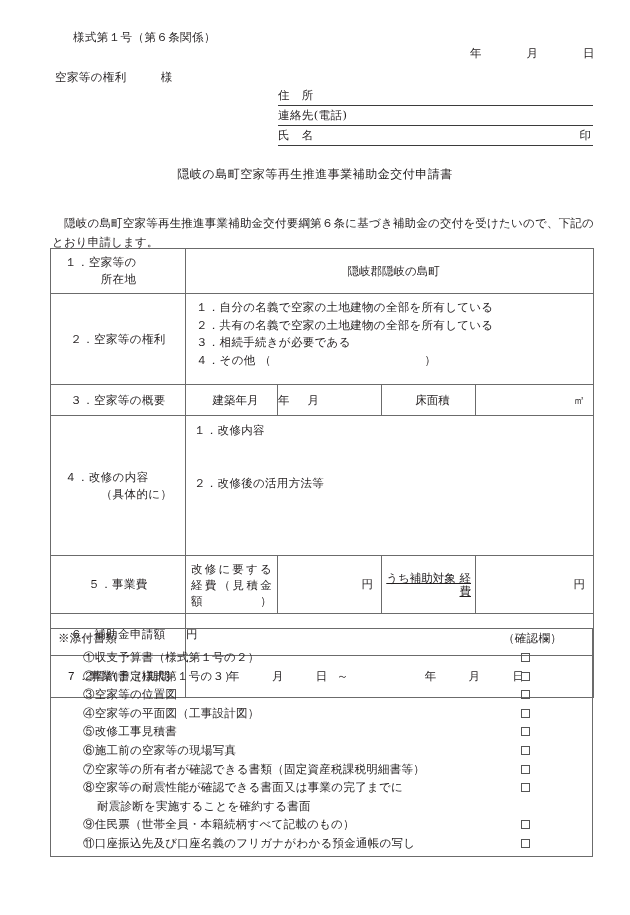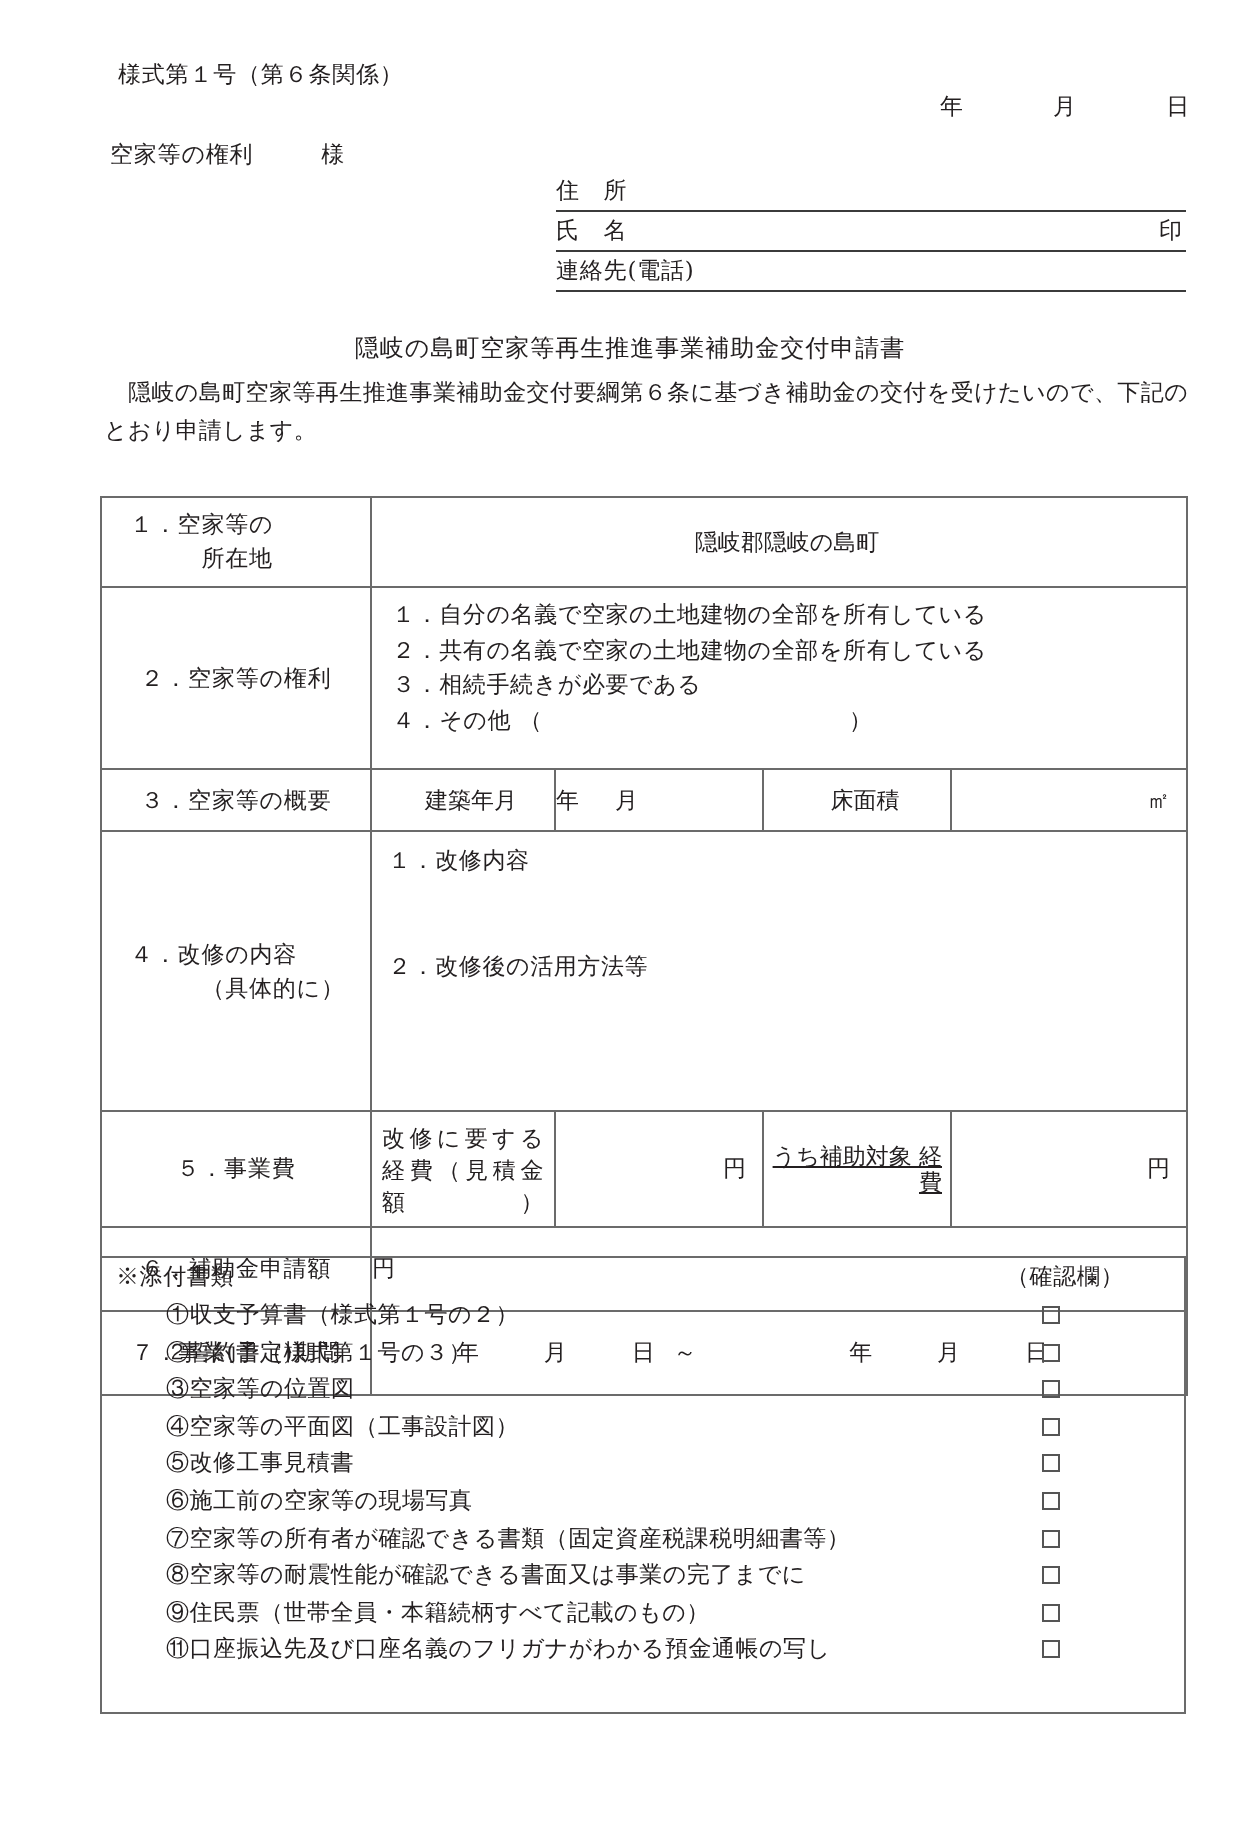--- a/index.html
+++ b/index.html
@@ -19,21 +19,21 @@
   .page {
     position: absolute;
     left: 0; top: 0;
     width: 630px;
     height: 915px;
   }
 
   
   .form-no {
     position: absolute;
-    left: 59px; top: 30px;
+    left: 73px; top: 30px;
     font-size: 11.5px;
     letter-spacing: 0.4px;
     white-space: nowrap;
   }
   .date-line {
     position: absolute;
     left: 470px; top: 46px;
     width: 125px;
     font-size: 11.5px;
     display: flex;
@@ -79,21 +79,21 @@
     position: absolute;
     left: 0; top: 166px;
     width: 630px;
     text-align: center;
     font-size: 12px;
     letter-spacing: 0.5px;
     white-space: nowrap;
   }
   .lead {
     position: absolute;
-    left: 52px; top: 187px;
+    left: 52px; top: 214px;
     width: 542px;
     font-size: 11.5px;
     line-height: 19px;
     text-indent: 12px;
     letter-spacing: 0.15px;
     text-align: justify;
   }
 
   
   .main-table {
@@ -224,25 +224,25 @@
 
   <div class="addressee">
     <span>空家等の権利</span><span class="sama">様</span>
   </div>
 
   <div class="applicant-block">
     <div class="app-row">
       <span class="lbl">住　所</span>
     </div>
     <div class="app-row">
+      <span class="lbl">連絡先(電話)</span>
+    </div>
+    <div class="app-row">
       <span class="lbl">氏　名</span>
       <span class="seal">印</span>
-    </div>
-    <div class="app-row">
-      <span class="lbl">連絡先(電話)</span>
     </div>
   </div>
 
   <div class="doc-title">隠岐の島町空家等再生推進事業補助金交付申請書</div>
   <div class="lead">隠岐の島町空家等再生推進事業補助金交付要綱第６条に基づき補助金の交付を受けたいので、下記のとおり申請します。</div>
 
   <table class="main-table">
     <colgroup>
       <col style="width:135px">
       <col style="width:92px">
@@ -343,20 +343,23 @@
       <span class="box"></span>
     </div>
     <div class="attach-row">
       <span class="txt">⑦空家等の所有者が確認できる書類（固定資産税課税明細書等）</span>
       <span class="box"></span>
     </div>
     <div class="attach-row">
       <span class="txt">⑧空家等の耐震性能が確認できる書面又は事業の完了までに</span>
       <span class="box"></span>
     </div>
+    <div class="attach-row cont">
+      <span class="txt">耐震診断を実施することを確約する書面</span>
+    </div>
     <div class="attach-row">
       <span class="txt">⑨住民票（世帯全員・本籍続柄すべて記載のもの）</span>
       <span class="box"></span>
     </div>
     <div class="attach-row">
       <span class="txt">⑪口座振込先及び口座名義のフリガナがわかる預金通帳の写し</span>
       <span class="box"></span>
     </div>
   </div>
 

